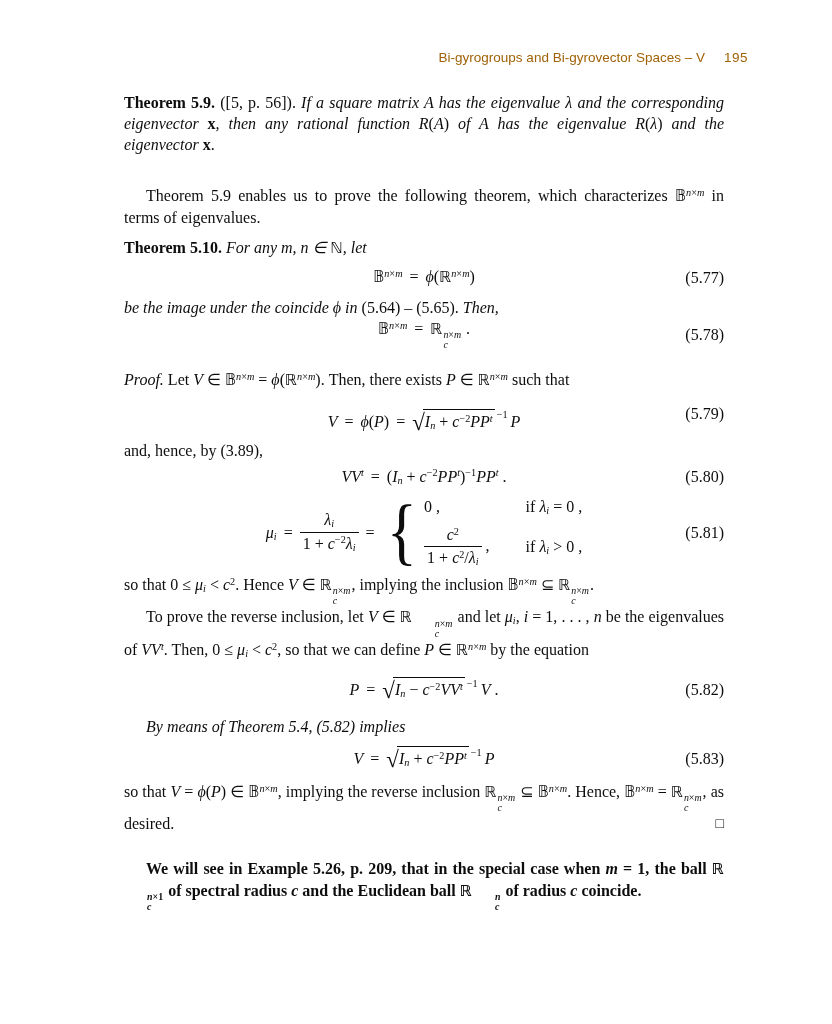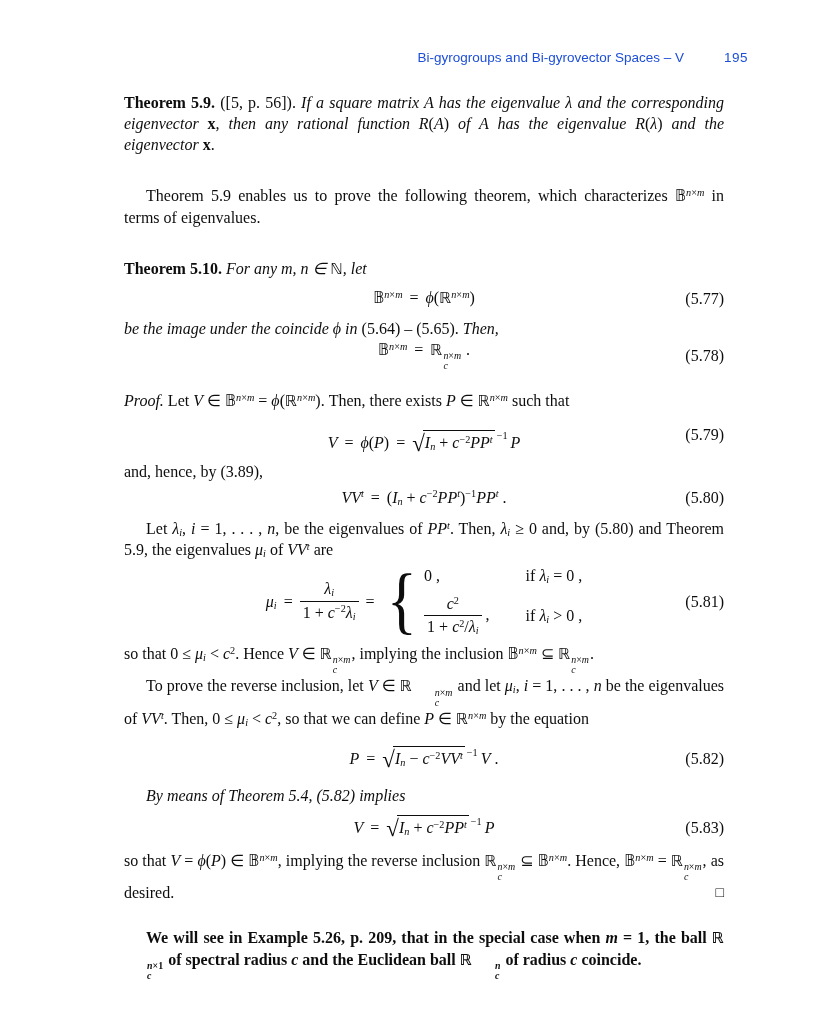--- a/index.html
+++ b/index.html
@@ -1,20 +1,20 @@
 <!DOCTYPE html>
 <html><head>
 <meta charset="utf-8">
 <style>
   html,body{margin:0;padding:0;background:#ffffff;}
   .page{position:relative;width:832px;height:1024px;background:#ffffff;overflow:hidden;
         font-family:"Liberation Serif", serif;color:#0d0d0d;}
   .running-header{position:absolute;top:50px;left:124px;width:624px;
         display:flex;justify-content:flex-end;align-items:baseline;
-        font-family:"Liberation Sans", sans-serif;font-size:13.5px;color:#1d4ed8;gap:21px;}
+        font-family:"Liberation Sans", sans-serif;font-size:13.5px;color:#a16207;}
   .rh-page{margin-left:19px;letter-spacing:0.5px;}
   .content{position:absolute;left:124px;top:92px;width:600px;
         font-size:16px;line-height:21px;text-align:justify;}
   p.para{margin:0;}
   .ind{text-indent:22px;}
   v{font-style:italic;}
   sup{font-size:64%;vertical-align:baseline;position:relative;top:-0.5em;line-height:0;}
   sub{font-size:64%;vertical-align:baseline;position:relative;top:0.2em;line-height:0;}
   .bb{font-family:"DejaVu Sans","DejaVu Serif",serif;font-size:95%;}
   .stk{display:inline-flex;flex-direction:column;align-items:flex-start;
@@ -45,21 +45,21 @@
     <span class="rh-title">Bi-gyrogroups and Bi-gyrovector Spaces – V</span>
     <span class="rh-page">195</span>
   </div>
 
   <div class="content">
 
     <p class="para"><b>Theorem 5.9.</b> ([5, p. 56]). <i>If a square matrix A has the eigenvalue λ and the corresponding eigenvector</i> <b>x</b><i>, then any rational function R</i>(<i>A</i>)<i> of A has the eigenvalue R</i>(<i>λ</i>) <i>and the eigenvector</i> <b>x</b>.</p>
 
     <p class="para ind" style="margin-top:30px;">Theorem 5.9 enables us to prove the following theorem, which characterizes <span class="bb">𝔹</span><sup><v>n</v>×<v>m</v></sup> in terms of eigenvalues.</p>
 
-    <p class="para" style="margin-top:30px;"><b>Theorem 5.10.</b> <i>For any m, n ∈ <span class="bb">ℕ</span>, let</i></p>
+    <p class="para" style="margin-top:9px;"><b>Theorem 5.10.</b> <i>For any m, n ∈ <span class="bb">ℕ</span>, let</i></p>
 
     <div class="eq" style="margin-top:4px;height:28px;">
       <span class="eq-body"><span class="bb">𝔹</span><sup><v>n</v>×<v>m</v></sup><span class="op">=</span><v>ϕ</v>(<span class="bb">ℝ</span><sup><v>n</v>×<v>m</v></sup>)</span>
       <span class="eq-num">(5.77)</span>
     </div>
 
     <p class="para" style="margin-top:6px;"><i>be the image under the coincide ϕ in</i> (5.64) – (5.65). <i>Then,</i></p>
 
     <div class="eq" style="margin-top:0px;height:32px;">
       <span class="eq-body"><span class="bb">𝔹</span><sup><v>n</v>×<v>m</v></sup><span class="op">=</span><span class="bb">ℝ</span><span class="stk">
@@ -76,21 +76,20 @@
       <span class="eq-num">(5.79)</span>
     </div>
 
     <p class="para" style="margin-top:8px;">and, hence, by (3.89),</p>
 
     <div class="eq" style="margin-top:0px;height:30px;">
       <span class="eq-body"><v>VV</v><sup><v>t</v></sup><span class="op">=</span>(<v>I<sub>n</sub></v> + <v>c</v><sup>−2</sup><v>PP</v><sup><v>t</v></sup>)<sup>−1</sup><v>PP</v><sup><v>t</v></sup> .</span>
       <span class="eq-num">(5.80)</span>
     </div>
 
-    <p class="para ind" style="margin-top:6px;">Let <v>λ<sub>i</sub></v>, <v>i</v> = 1, . . . , <v>n</v>, be the eigenvalues of <v>PP</v><sup><v>t</v></sup>.  Then, <v>λ<sub>i</sub></v> ≥ 0 and, by (5.80) and Theorem 5.9, the eigenvalues <v>μ<sub>i</sub></v> of <v>VV</v><sup><v>t</v></sup> are</p>
 
     <div class="eq" style="margin-top:2px;height:78px;">
       <span class="eq-body"><span class="fx">
             <span><v>μ<sub>i</sub></v></span>
             <span class="op">=</span>
             <span class="frac">
               <span class="fn"><v>λ<sub>i</sub></v></span>
               <span class="fd">1 + <v>c</v><sup>−2</sup><v>λ<sub>i</sub></v></span>
             </span>
             <span class="op">=</span>

